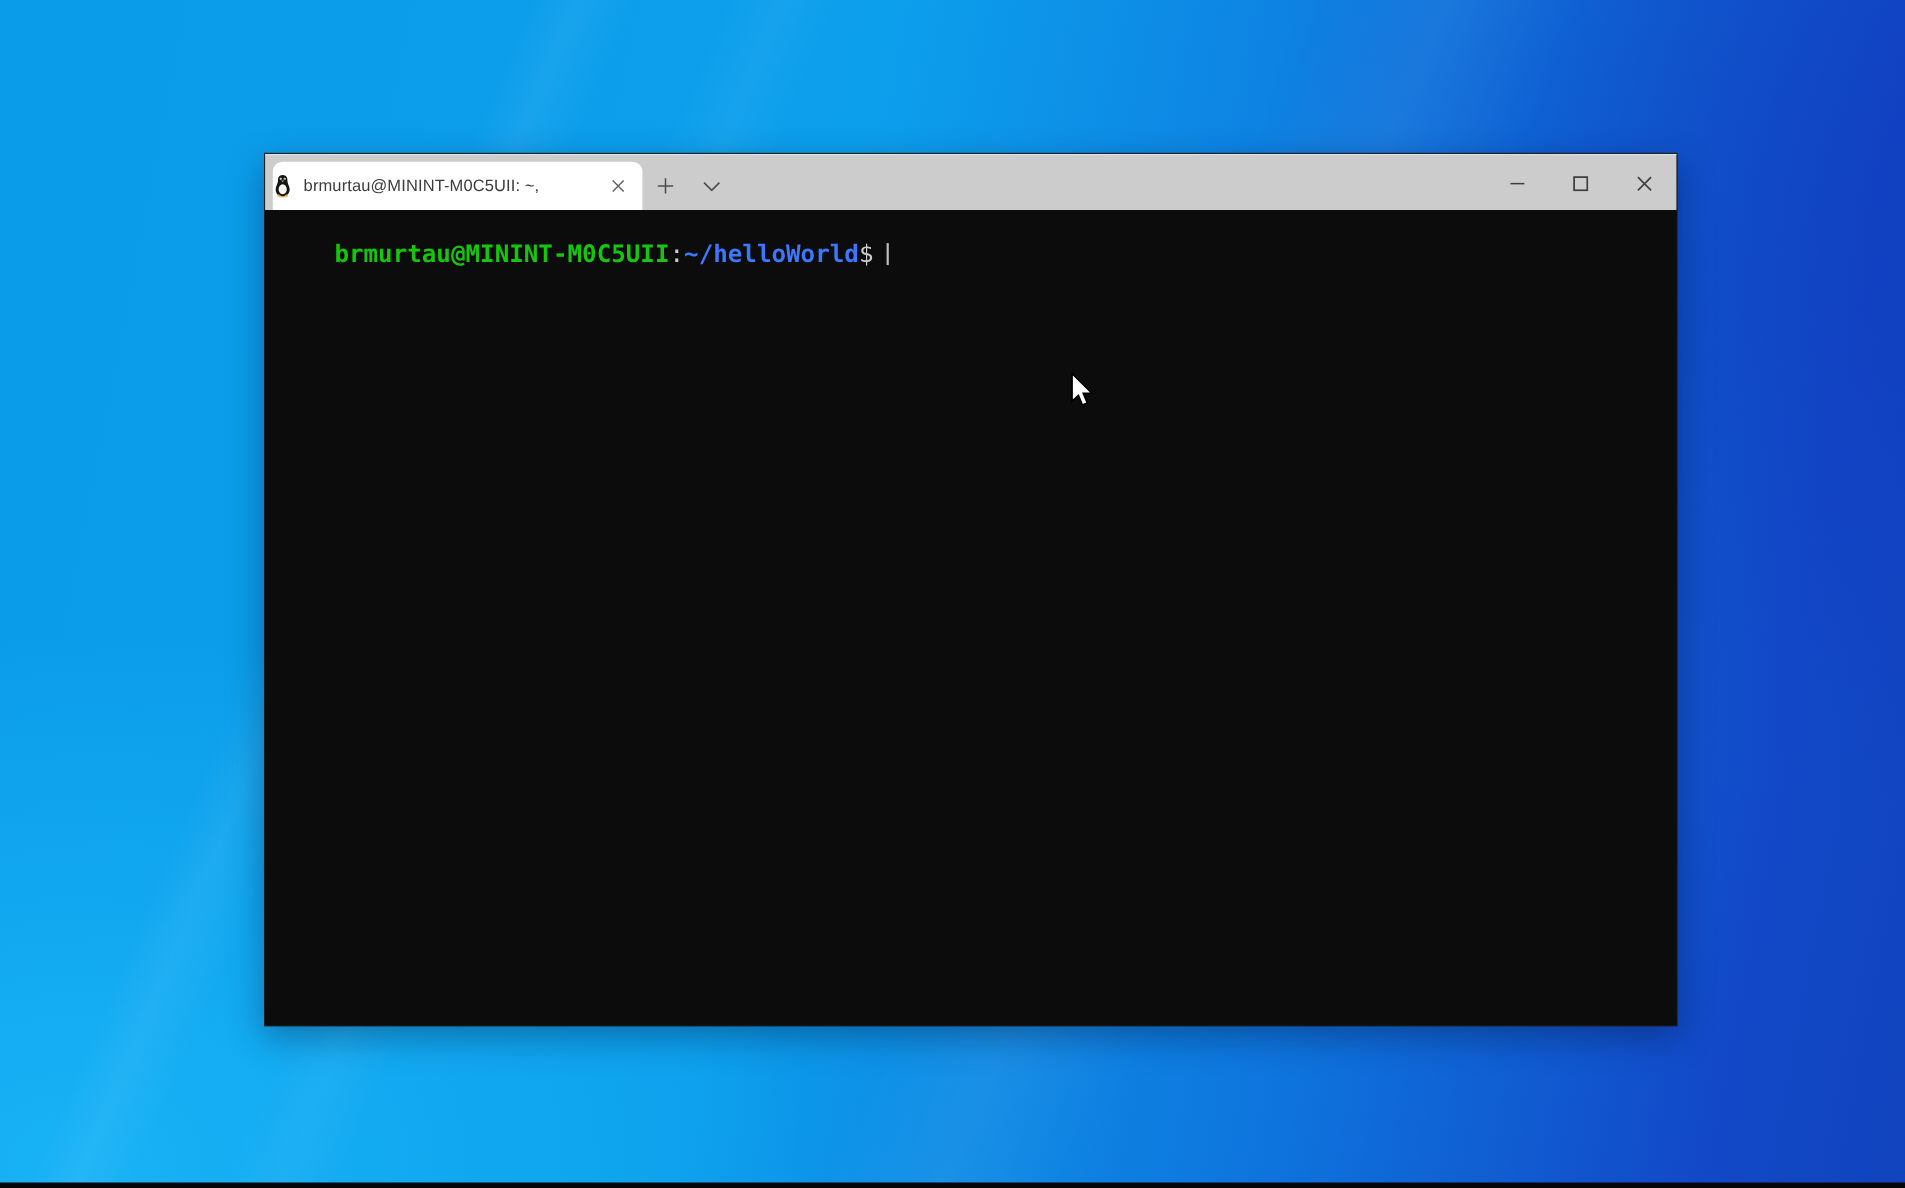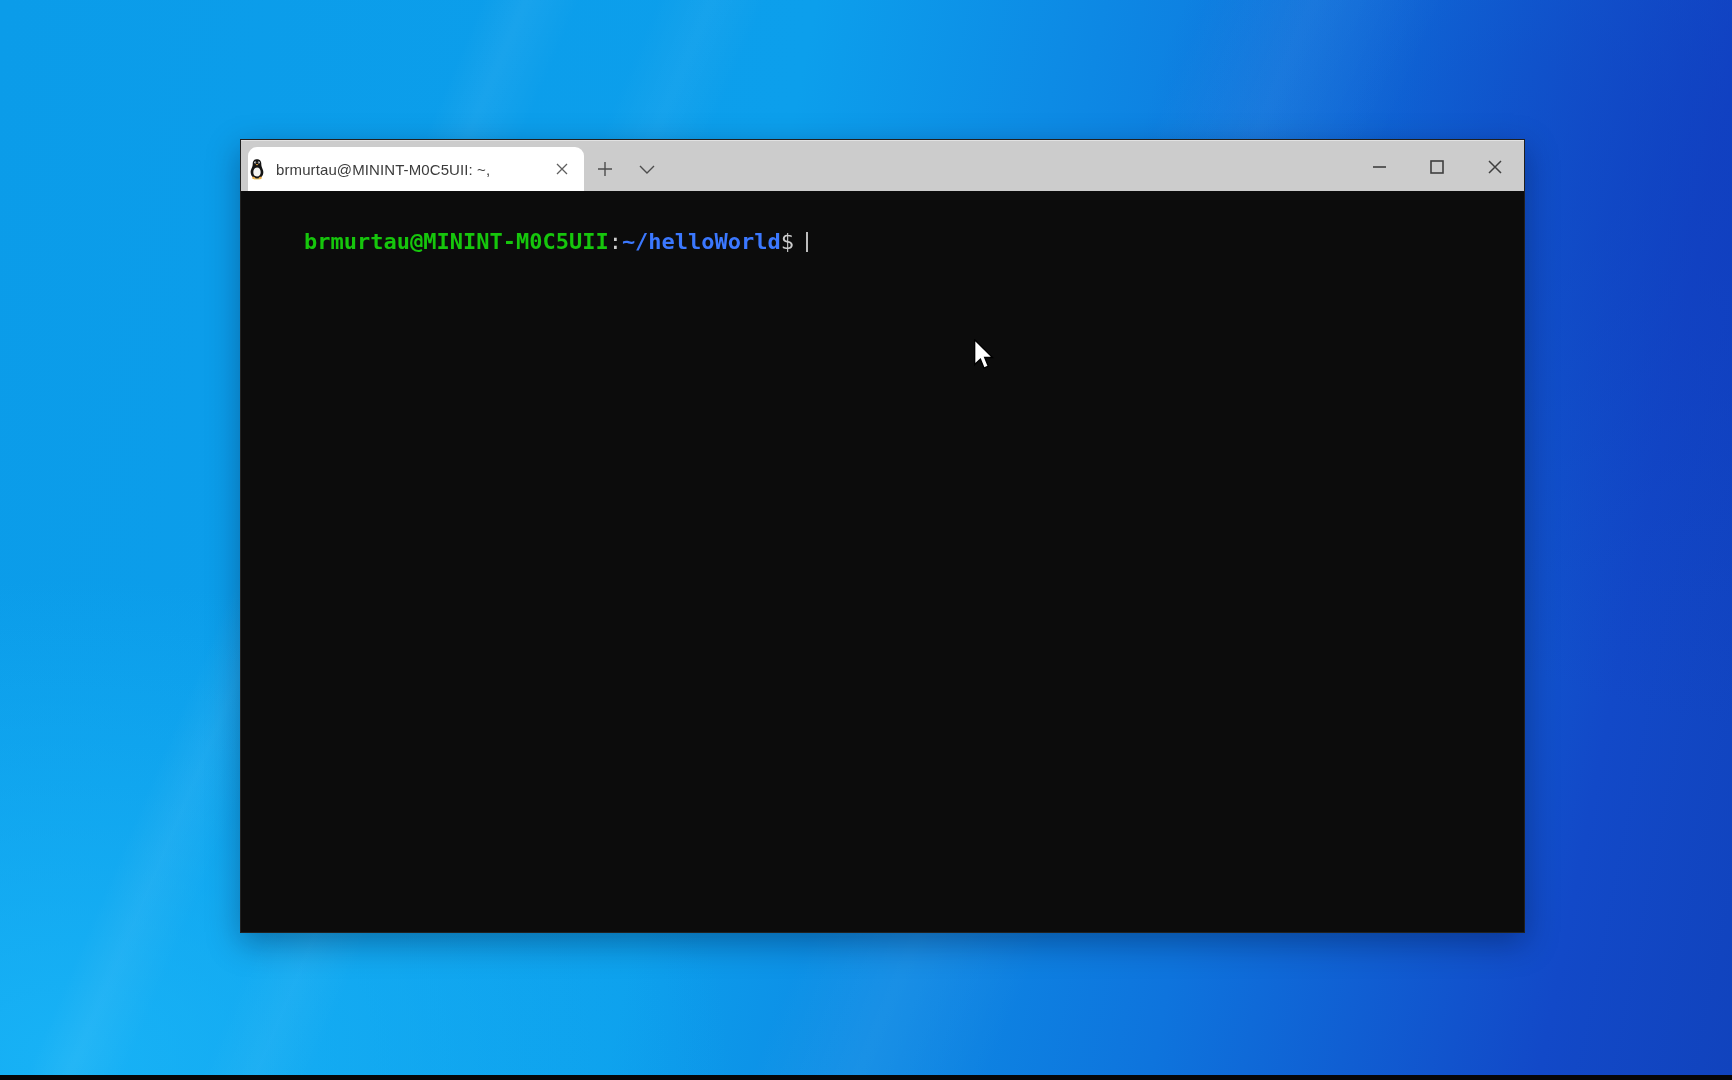--- a/index.html
+++ b/index.html
@@ -41,21 +41,21 @@
   }
   .icon-btn{
     display:flex;align-items:center;justify-content:center;border:none;background:transparent;
     padding:0;cursor:default;
   }
   .tab-close{width:28px;height:28px;border-radius:4px;}
   .bar-btn{width:42px;height:44px;align-self:flex-end;}
   .spacer{flex:1;}
   .ctrl{width:58px;height:51px;align-self:flex-start;}
   .terminal{
-    flex:1;background:#0c0c0c;padding:10px 10px;box-sizing:border-box;
+    flex:1;background:#0c0c0c;padding:0 10px;box-sizing:border-box;
     font-family:"DejaVu Sans Mono","Liberation Mono",monospace;
     font-size:22px;line-height:27px;white-space:pre;
   }
   .p-green{color:#16c60c;font-weight:bold;}
   .p-fg{color:#cccccc;}
   .p-blue{color:#3b78ff;font-weight:bold;}
   .caret{
     display:inline-block;width:2px;height:20px;background:#bdbdbd;
     vertical-align:-3px;margin-left:12px;
   }

